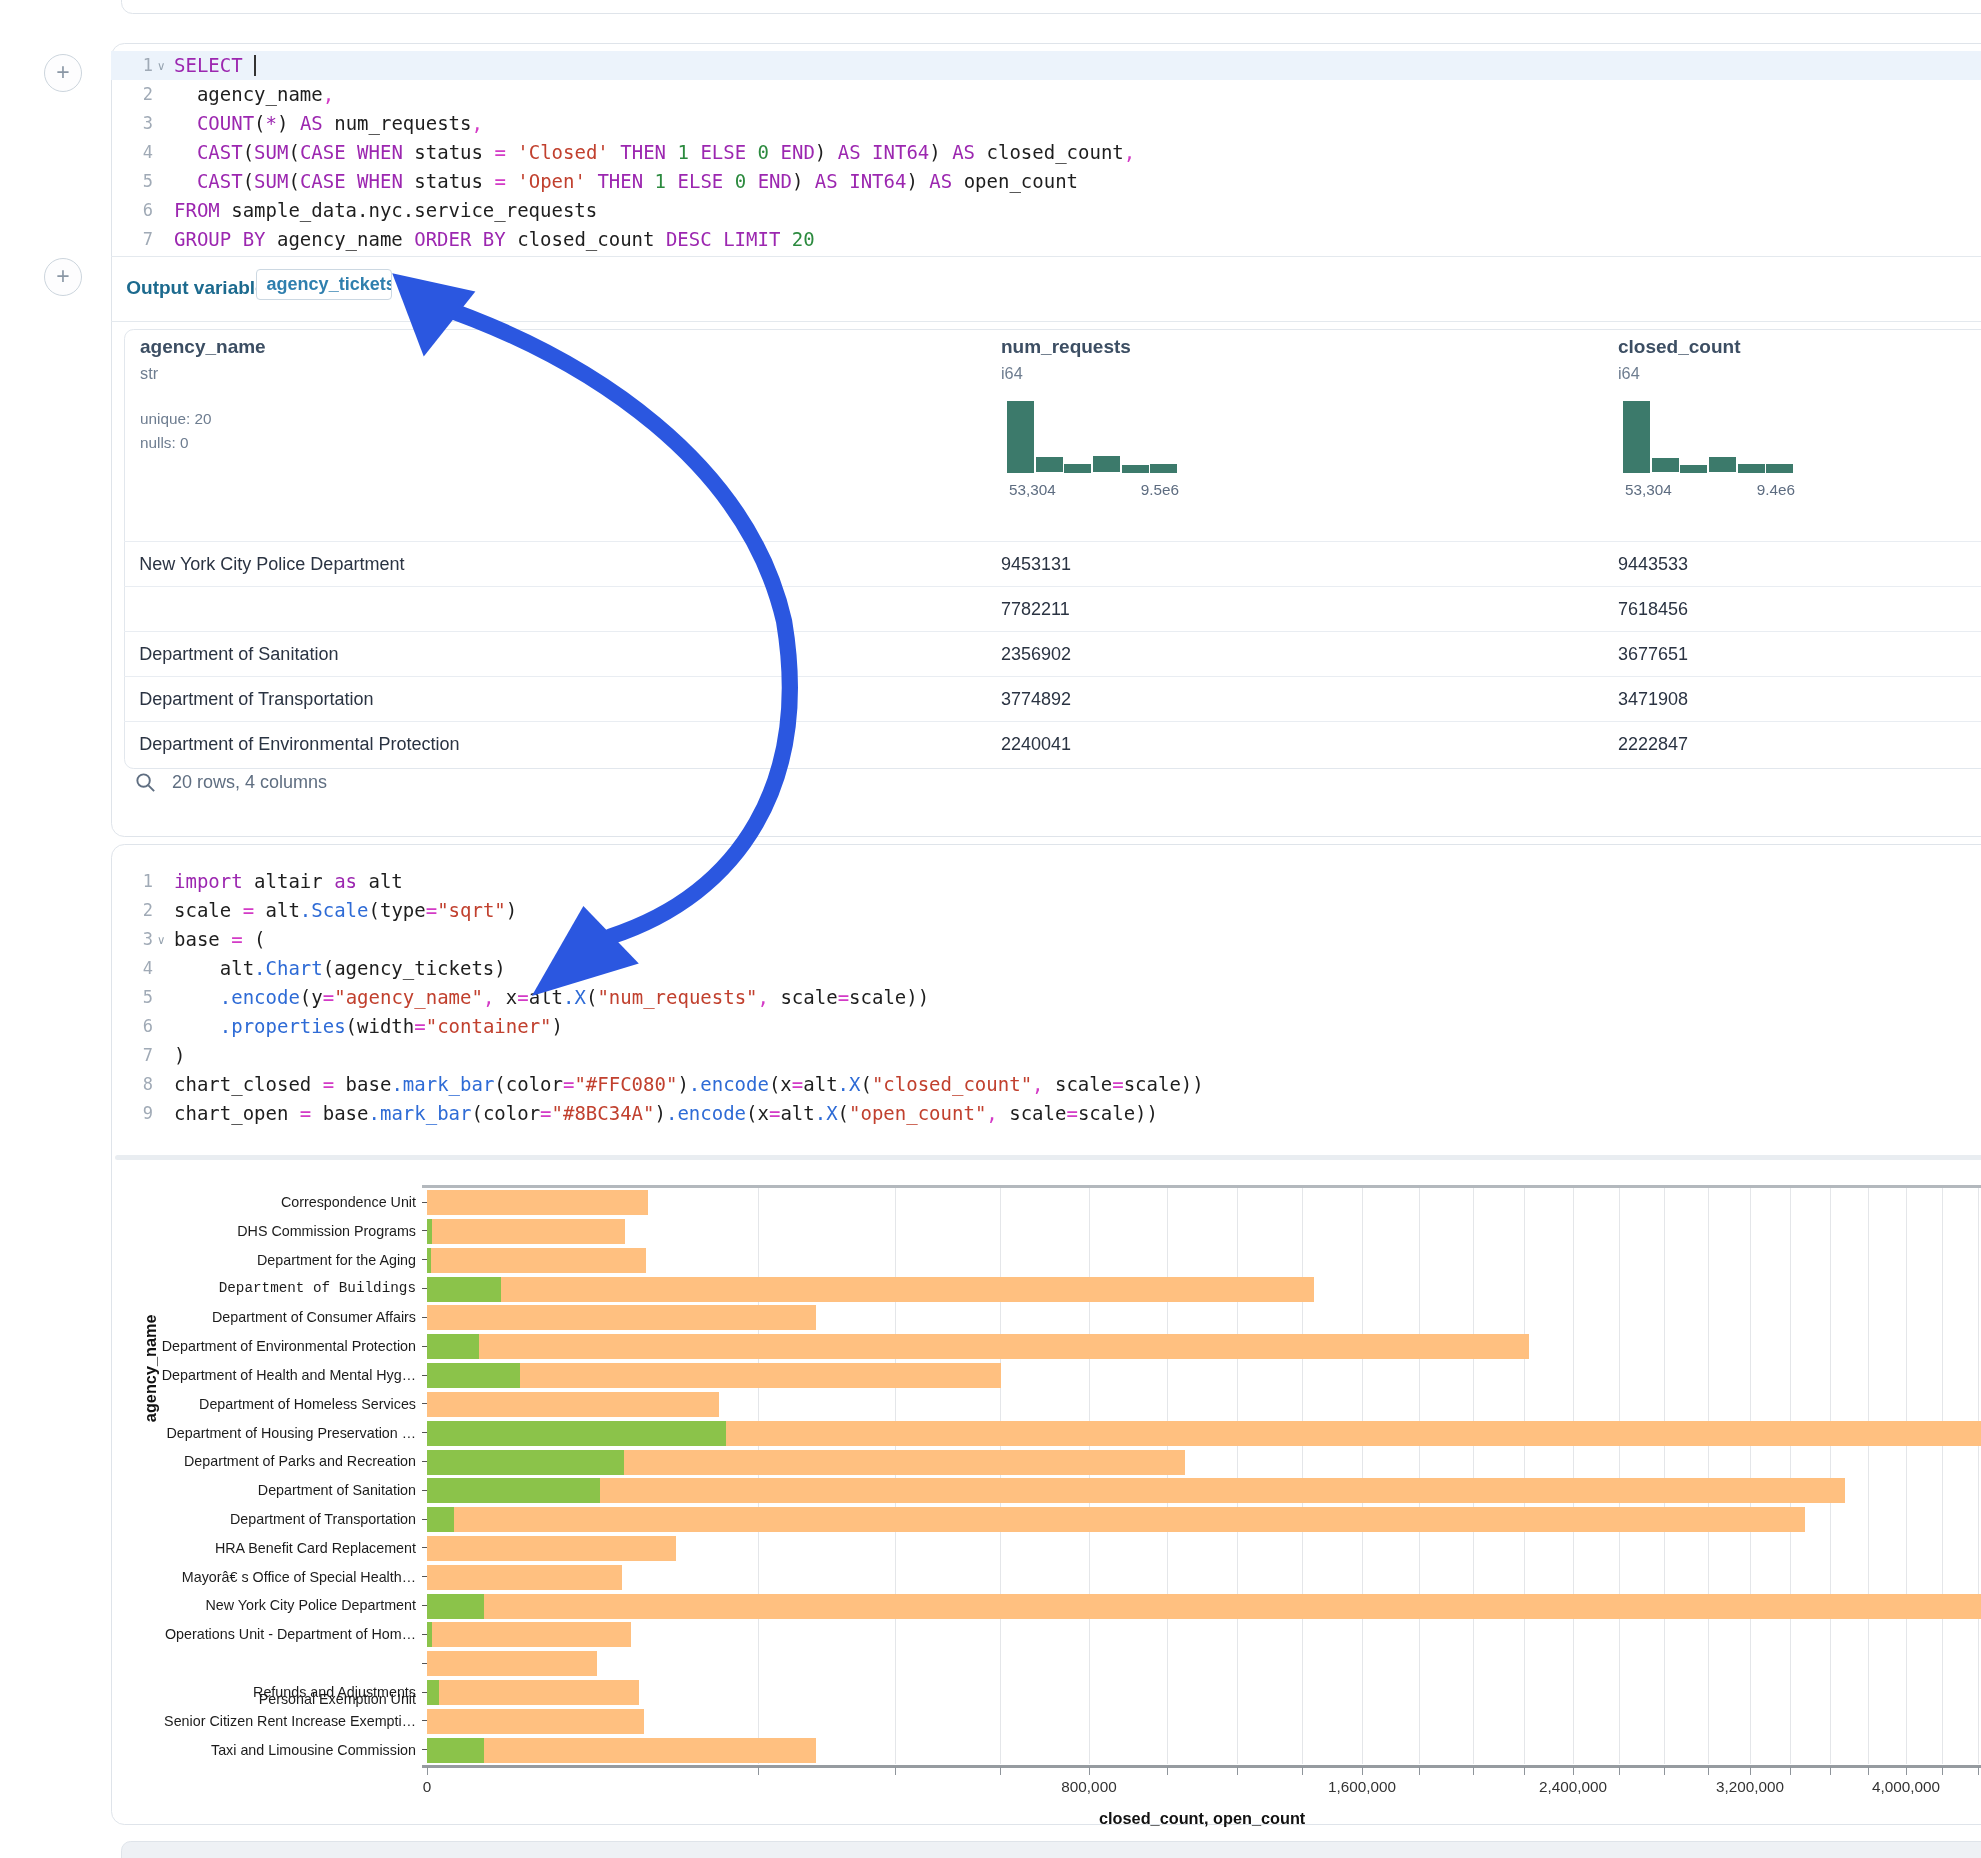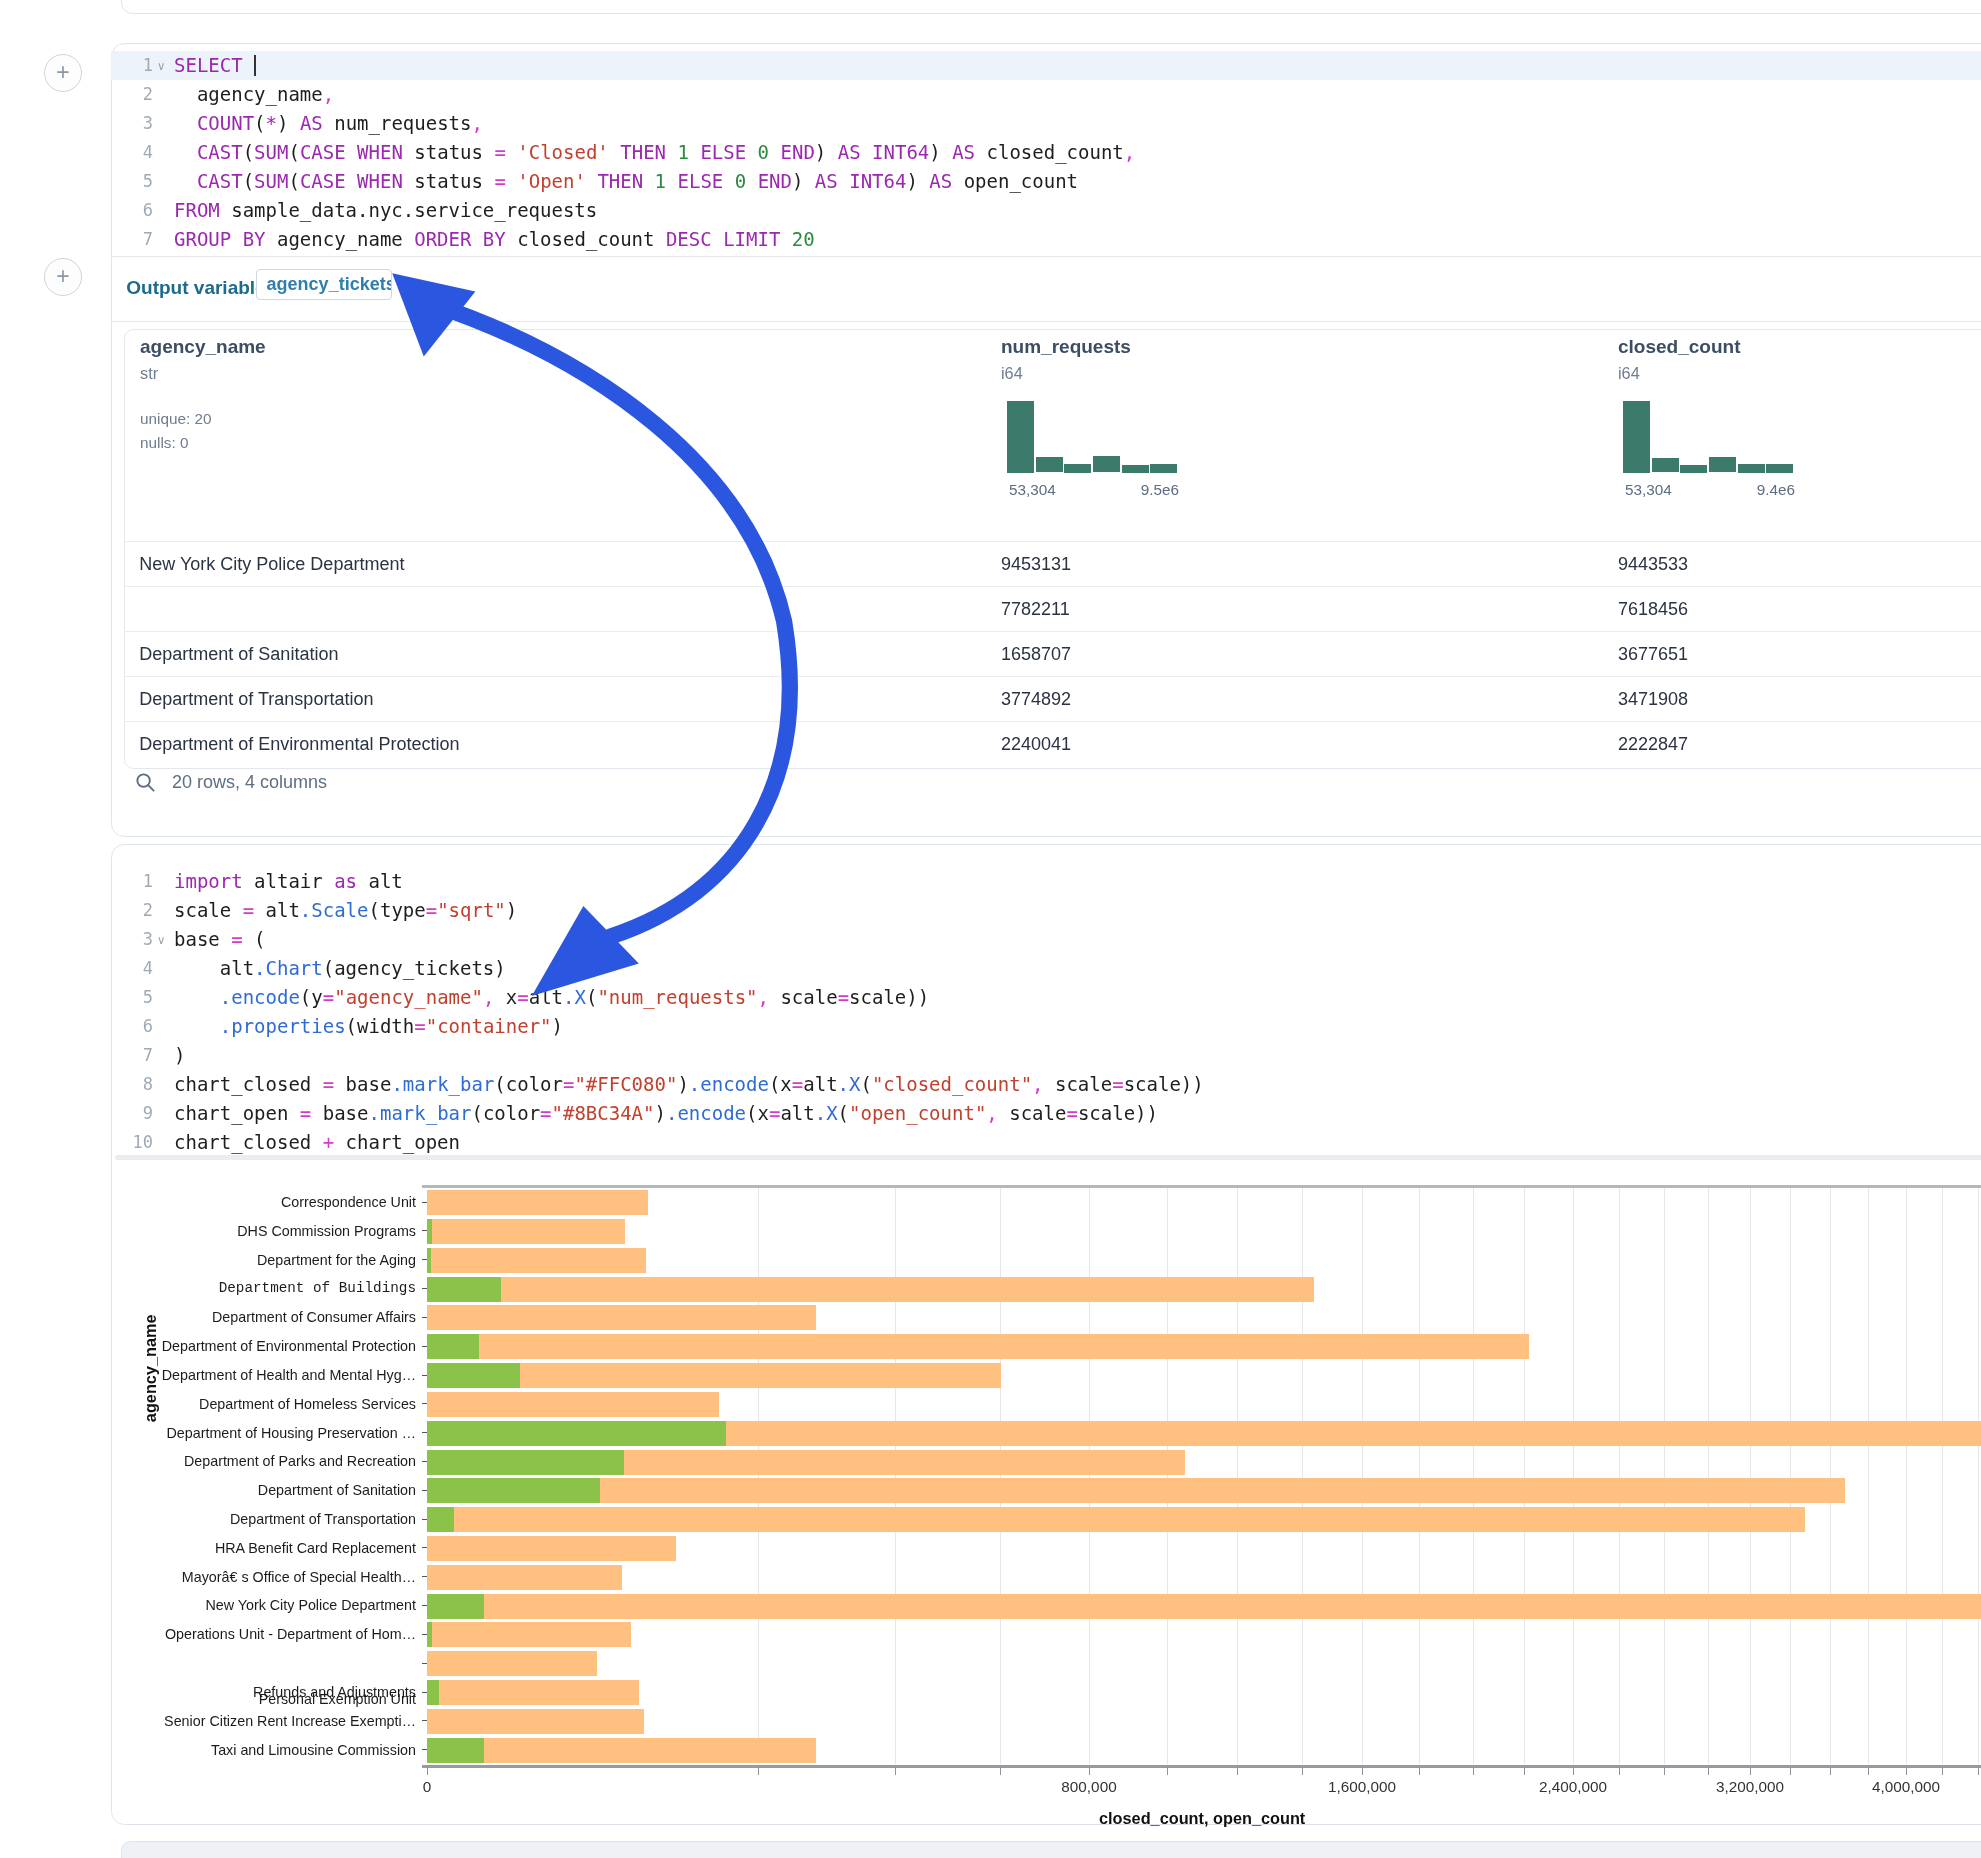--- a/index.html
+++ b/index.html
@@ -121,21 +121,21 @@
       <div class="t-cell" style="left: 15.3px;">New York City Police Department</div>
       <div class="t-cell" style="left: 877px;">9453131</div>
       <div class="t-cell" style="left: 1494px;">9443533</div>
     </div>
     <div class="t-row" style="top: 45px;">
       <div class="t-cell" style="left: 877px;">7782211</div>
       <div class="t-cell" style="left: 1494px;">7618456</div>
     </div>
     <div class="t-row" style="top: 90px;">
       <div class="t-cell" style="left: 15.3px;">Department of Sanitation</div>
-      <div class="t-cell" style="left: 877px;">1658707</div>
+      <div class="t-cell" style="left: 877px;">2356902</div>
       <div class="t-cell" style="left: 1494px;">3677651</div>
     </div>
     <div class="t-row" style="top: 135px;">
       <div class="t-cell" style="left: 15.3px;">Department of Transportation</div>
       <div class="t-cell" style="left: 877px;">3774892</div>
       <div class="t-cell" style="left: 1494px;">3471908</div>
     </div>
     <div class="t-row" style="top: 180px;">
       <div class="t-cell" style="left: 15.3px;">Department of Environmental Protection</div>
       <div class="t-cell" style="left: 877px;">2240041</div>
@@ -156,21 +156,20 @@
 <div class="code-lines" id="py-lines" style="left:111px;top:867px;width:1871px;">
     <div class="code-line"><span class="ln-num">1</span><span class="ln-txt"><span class="tk-kw">import</span><span class="tk-plain"> altair </span><span class="tk-kw">as</span><span class="tk-plain"> alt</span></span></div>
     <div class="code-line"><span class="ln-num">2</span><span class="ln-txt"><span class="tk-plain">scale </span><span class="tk-op">=</span><span class="tk-plain"> alt</span><span class="tk-fn">.Scale</span><span class="tk-plain">(type</span><span class="tk-op">=</span><span class="tk-str">"sqrt"</span><span class="tk-plain">)</span></span></div>
     <div class="code-line"><span class="ln-num">3</span><span class="ln-chev">∨</span><span class="ln-txt"><span class="tk-plain">base </span><span class="tk-op">=</span><span class="tk-plain"> (</span></span></div>
     <div class="code-line"><span class="ln-num">4</span><span class="ln-txt"><span class="tk-plain">    alt</span><span class="tk-fn">.Chart</span><span class="tk-plain">(agency_tickets)</span></span></div>
     <div class="code-line"><span class="ln-num">5</span><span class="ln-txt"><span class="tk-plain">    </span><span class="tk-fn">.encode</span><span class="tk-plain">(y</span><span class="tk-op">=</span><span class="tk-str">"agency_name"</span><span class="tk-op">,</span><span class="tk-plain"> x</span><span class="tk-op">=</span><span class="tk-plain">alt</span><span class="tk-fn">.X</span><span class="tk-plain">(</span><span class="tk-str">"num_requests"</span><span class="tk-op">,</span><span class="tk-plain"> scale</span><span class="tk-op">=</span><span class="tk-plain">scale))</span></span></div>
     <div class="code-line"><span class="ln-num">6</span><span class="ln-txt"><span class="tk-plain">    </span><span class="tk-fn">.properties</span><span class="tk-plain">(width</span><span class="tk-op">=</span><span class="tk-str">"container"</span><span class="tk-plain">)</span></span></div>
     <div class="code-line"><span class="ln-num">7</span><span class="ln-txt"><span class="tk-plain">)</span></span></div>
     <div class="code-line"><span class="ln-num">8</span><span class="ln-txt"><span class="tk-plain">chart_closed </span><span class="tk-op">=</span><span class="tk-plain"> base</span><span class="tk-fn">.mark_bar</span><span class="tk-plain">(color</span><span class="tk-op">=</span><span class="tk-str">"#FFC080"</span><span class="tk-plain">)</span><span class="tk-fn">.encode</span><span class="tk-plain">(x</span><span class="tk-op">=</span><span class="tk-plain">alt</span><span class="tk-fn">.X</span><span class="tk-plain">(</span><span class="tk-str">"closed_count"</span><span class="tk-op">,</span><span class="tk-plain"> scale</span><span class="tk-op">=</span><span class="tk-plain">scale))</span></span></div>
     <div class="code-line"><span class="ln-num">9</span><span class="ln-txt"><span class="tk-plain">chart_open </span><span class="tk-op">=</span><span class="tk-plain"> base</span><span class="tk-fn">.mark_bar</span><span class="tk-plain">(color</span><span class="tk-op">=</span><span class="tk-str">"#8BC34A"</span><span class="tk-plain">)</span><span class="tk-fn">.encode</span><span class="tk-plain">(x</span><span class="tk-op">=</span><span class="tk-plain">alt</span><span class="tk-fn">.X</span><span class="tk-plain">(</span><span class="tk-str">"open_count"</span><span class="tk-op">,</span><span class="tk-plain"> scale</span><span class="tk-op">=</span><span class="tk-plain">scale))</span></span></div>
-    <div class="code-line"><span class="ln-num">10</span><span class="ln-txt"><span class="tk-plain">chart_closed </span><span class="tk-op">+</span><span class="tk-plain"> chart_open</span></span></div>
   </div>
 
 <div class="abs" style="left:115px;right:-19px;top:1155px;height:4.8px;background:#e9edf1;border-radius:2.9px;"></div>
 
 <div class="abs" id="chart" style="left:0;top:0;width:1982px;height:1858px;pointer-events:none;">
 
   <div class="abs" style="left:422px;right:0;top:1185px;height:2.9px;background:#b3b8bd;"></div>
 
   <div class="abs" style="left:422px;right:0;top:1765px;height:2.9px;background:#969b a0;background:#969ba0;"></div>
   <div class="axis-title" style="left:1099px;top:1809px;">closed_count, open_count</div>

